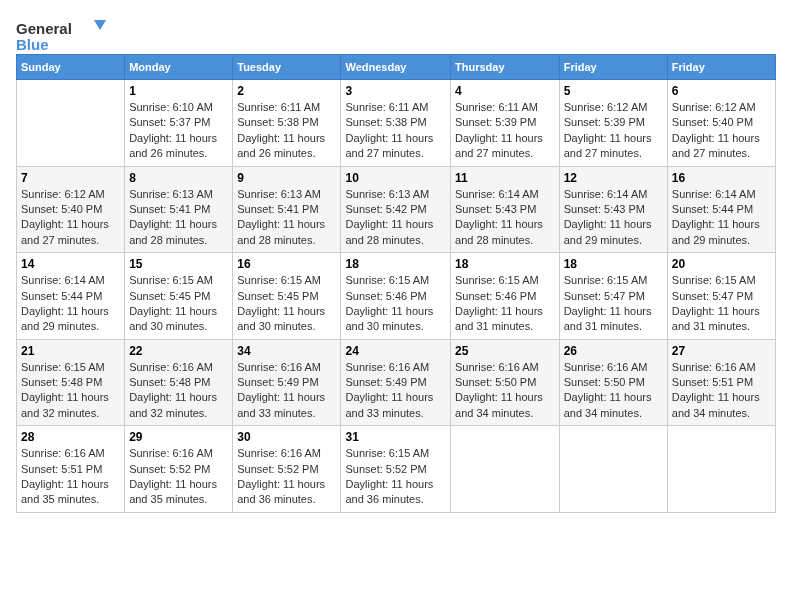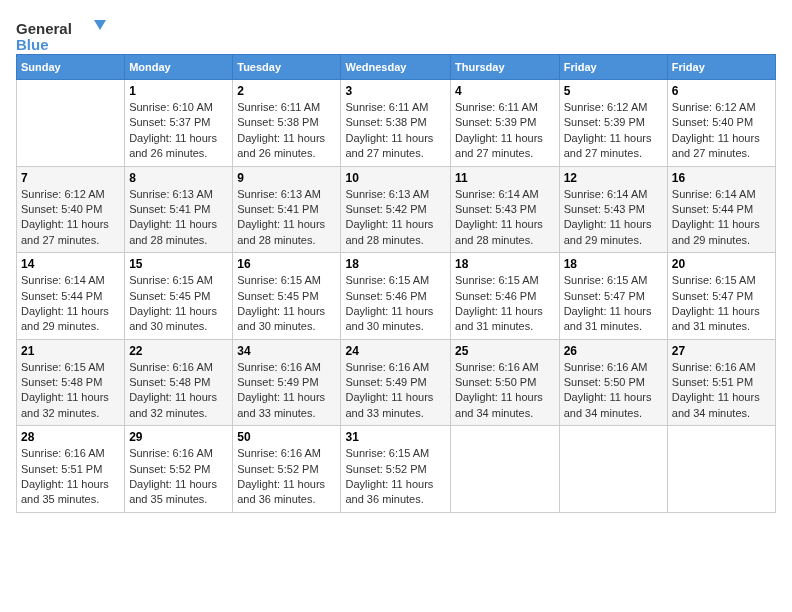--- a/index.html
+++ b/index.html
@@ -157,21 +157,21 @@
         <td><span class="day-num">26</span>
 <span class="cell-text">Sunrise: 6:16 AM<br>Sunset: 5:50 PM<br>Daylight: 11 hours and 34 minutes.</span></td>
         <td><span class="day-num">27</span>
 <span class="cell-text">Sunrise: 6:16 AM<br>Sunset: 5:51 PM<br>Daylight: 11 hours and 34 minutes.</span></td>
       </tr>
       <tr>
         <td><span class="day-num">28</span>
 <span class="cell-text">Sunrise: 6:16 AM<br>Sunset: 5:51 PM<br>Daylight: 11 hours and 35 minutes.</span></td>
         <td><span class="day-num">29</span>
 <span class="cell-text">Sunrise: 6:16 AM<br>Sunset: 5:52 PM<br>Daylight: 11 hours and 35 minutes.</span></td>
-        <td><span class="day-num">50</span>
+        <td><span class="day-num">30</span>
 <span class="cell-text">Sunrise: 6:16 AM<br>Sunset: 5:52 PM<br>Daylight: 11 hours and 36 minutes.</span></td>
         <td><span class="day-num">31</span>
 <span class="cell-text">Sunrise: 6:15 AM<br>Sunset: 5:52 PM<br>Daylight: 11 hours and 36 minutes.</span></td>
         <td></td>
         <td></td>
         <td></td>
       </tr>
     </tbody>
 </table>
 

